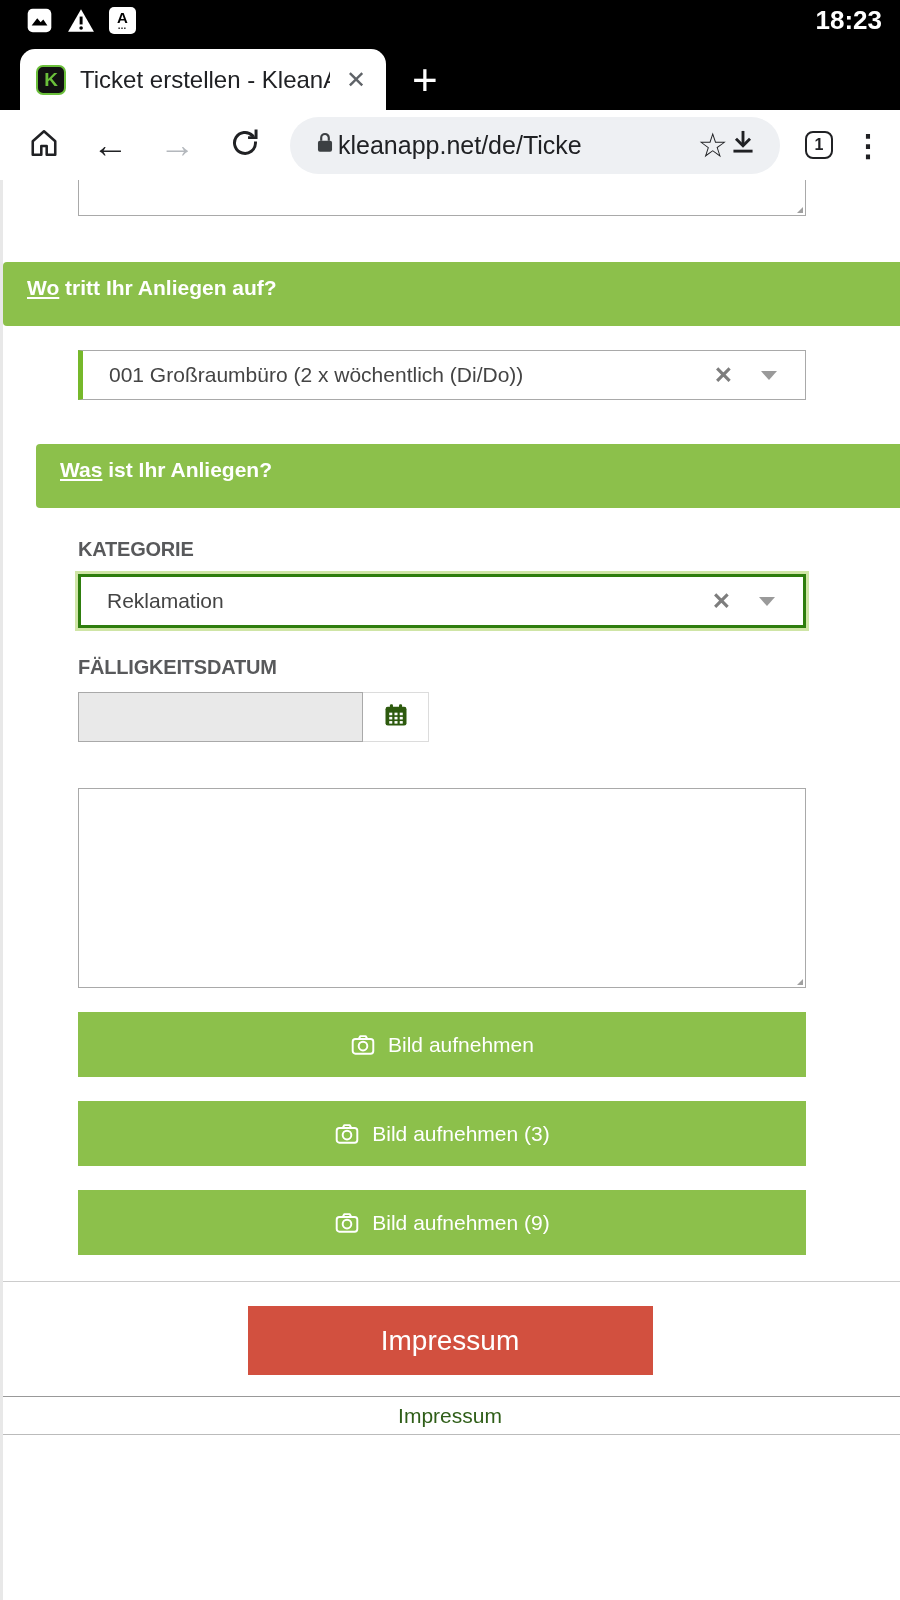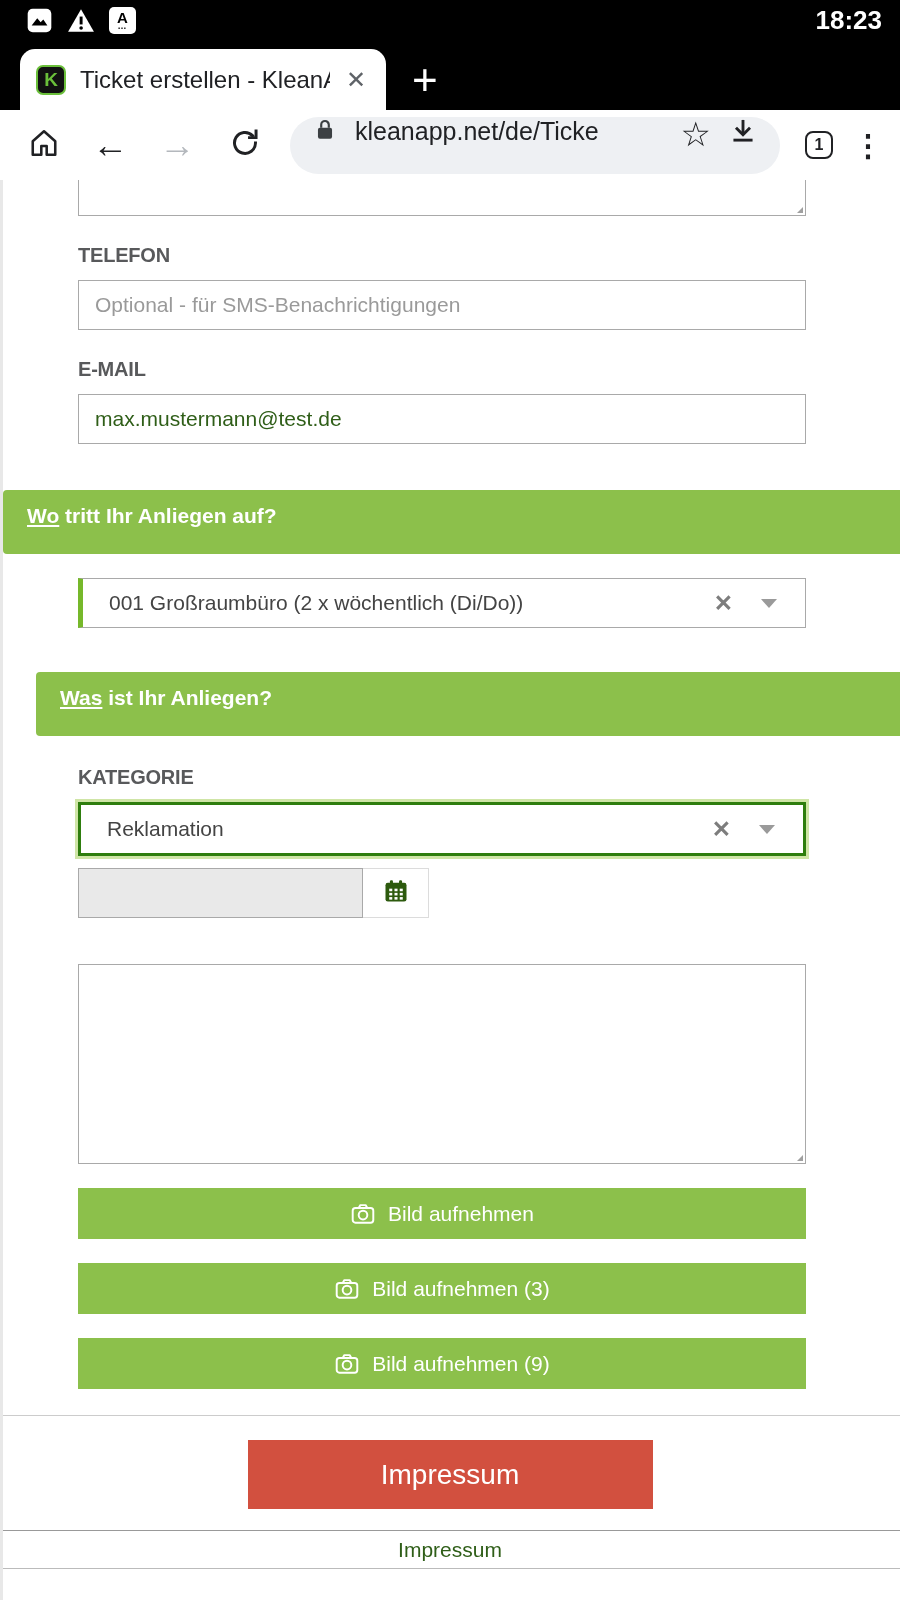--- a/index.html
+++ b/index.html
@@ -46,21 +46,21 @@
   
   .toolbar {
     height:70px; background:#fff; display:flex; align-items:center; padding:0 10px;
   }
   .tb-btn { width:67px; display:flex; align-items:center; justify-content:center; }
   .arrow-glyph { font-size:36px; color:#202124; line-height:36px; }
   .arrow-glyph.disabled { color:#b4b8bd; }
   .omnibox {
     flex:1; height:57px; margin:0 12px;
     background:#eef0f3; border-radius:29px;
-    display:flex; padding:0 22px; gap:17px; min-width:0;
+    display:flex; align-items:center; padding:0 22px; min-width:0;
   }
   .url-text { flex:1; font-size:25px; color:#202124; white-space:nowrap; overflow:hidden; min-width:0; }
   .star-glyph { font-size:34px; color:#202124; line-height:34px; }
   .tab-counter {
     width:28px; height:28px; border:2.5px solid #202124; border-radius:8px;
     display:flex; align-items:center; justify-content:center;
     font-size:16px; font-weight:bold; color:#202124;
   }
   .menu-dots { font-size:30px; color:#202124; font-weight:bold; width:44px; text-align:center; }
 
@@ -126,21 +126,21 @@
     display:flex; align-items:center; justify-content:center;
   }
 
   .big-textarea {
     margin:46px 94px 0 78px; height:200px; border:1px solid #a9a9a9;
     background:#fff; position:relative;
   }
 
   .photo-btn {
     display:flex; align-items:center; justify-content:center; gap:12px;
-    margin:24px 94px 0 78px; height:51px; border:none;
+    margin:24px 94px 0 78px; height:65px; border:none;
     background:#8cc04b; color:#fff; font-size:21px;
     font-family:"Liberation Sans", sans-serif; width:728px;
   }
   .photo-btn svg { display:block; }
 
   .container-end { border-bottom:1px solid #ccc; margin-top:26px; }
 
   .submit-btn {
     display:block; margin:24px auto 0; width:405px; height:69px;
     background:#d2503f; border:none; color:#fff; font-size:28px;
@@ -237,27 +237,20 @@
   <div class="menu-dots">⋮</div>
 </div>
 
 <div class="page">
   <div class="page-left-edge"></div>
 
   <div class="cut-textarea">
     <span class="grip"></span>
   </div>
 
-  <div class="pad">
-    <div class="field-label">TELEFON</div>
-    <input class="text-input" type="text" placeholder="Optional - für SMS-Benachrichtigungen" style="">
-
-    <div class="field-label">E-MAIL</div>
-    <input class="text-input email-input" type="text" value="max.mustermann@test.de" style="">
-  </div>
 
   <div class="section-bar bar-where">
     <span class="u">Wo</span><span> tritt Ihr Anliegen auf?</span>
   </div>
 
   <div class="select-row">
     <span class="select-text">001 Großraumbüro (2 x wöchentlich (Di/Do))</span>
     <span class="clear-x">✕</span>
     <span class="caret-down"></span>
   </div>
@@ -270,20 +263,21 @@
     <div class="field-label" style="margin-top:30px">KATEGORIE</div>
   </div>
 
   <div class="select-row category">
     <span class="select-text">Reklamation</span>
     <span class="clear-x">✕</span>
     <span class="caret-down"></span>
   </div>
 
   <div class="pad">
+    <div class="field-label">FÄLLIGKEITSDATUM</div>
     <div class="date-group">
       <input class="date-input" type="text" disabled="" value="" style="">
       <div class="date-btn">
         <span>
           <svg width="28" height="28" viewBox="0 0 24 24">
             <rect x="3" y="5" width="18" height="16" rx="2" fill="#2d5a0e"></rect>
             <rect x="6.8" y="2.8" width="2.6" height="4.5" rx="1" fill="#2d5a0e"></rect>
             <rect x="14.6" y="2.8" width="2.6" height="4.5" rx="1" fill="#2d5a0e"></rect>
             <g fill="#fff">
               <rect x="6.2" y="10" width="2.6" height="2.2"></rect>

